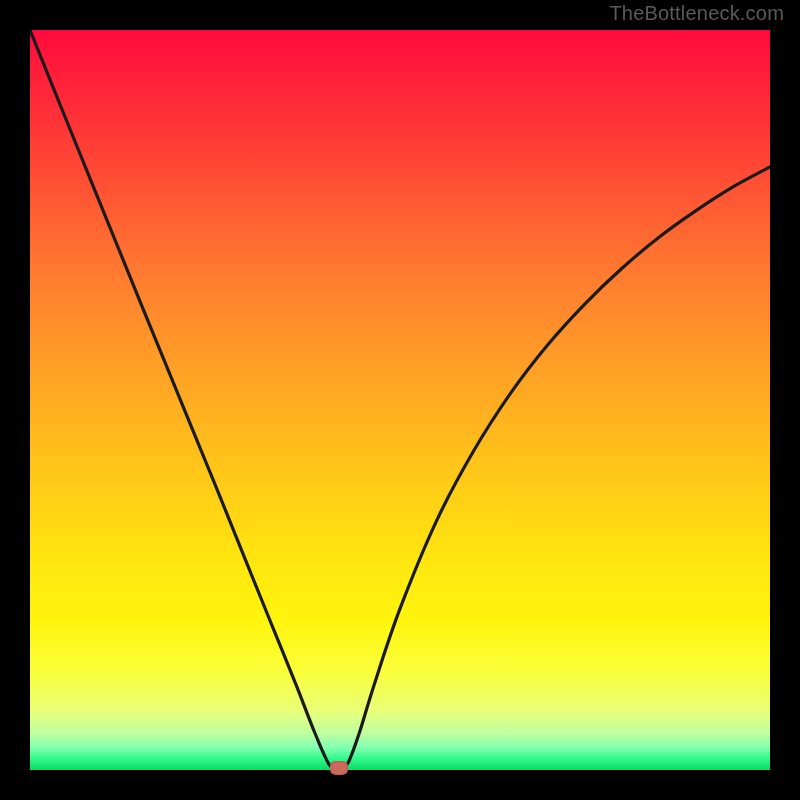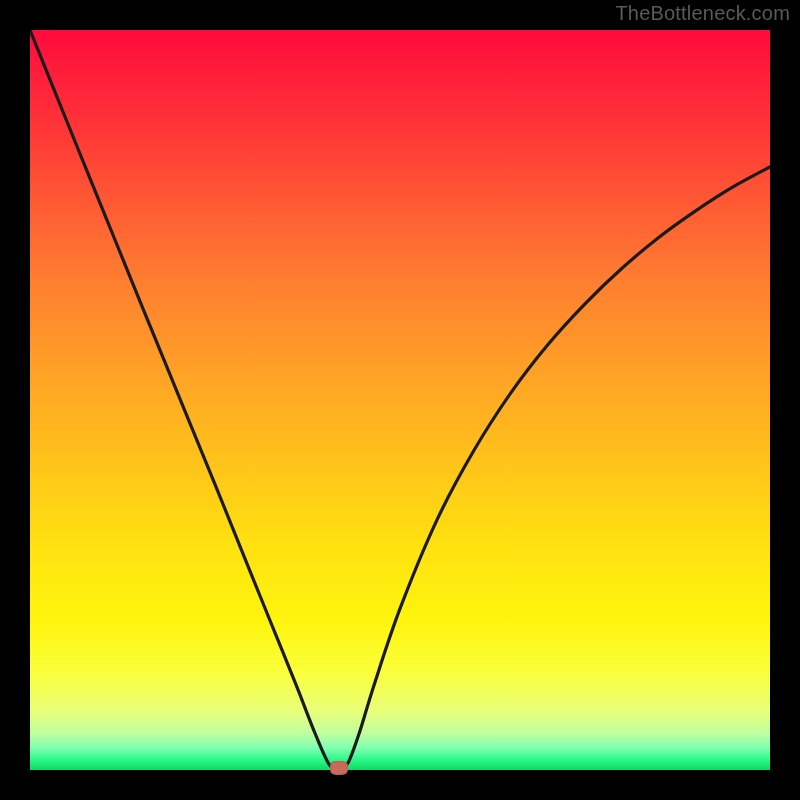--- a/index.html
+++ b/index.html
@@ -13,21 +13,21 @@
   }
   .frame {
     position: relative;
     width: 800px;
     height: 800px;
     background: #000;
   }
   .watermark {
     position: absolute;
     top: 2px;
-    right: 10px;
+    right: 16px;
     color: #5a5a5a;
     font-size: 20px;
     font-weight: 500;
     letter-spacing: 0.2px;
   }
   .plot-area {
     position: absolute;
     left: 30px;
     top: 30px;
     width: 740px;

